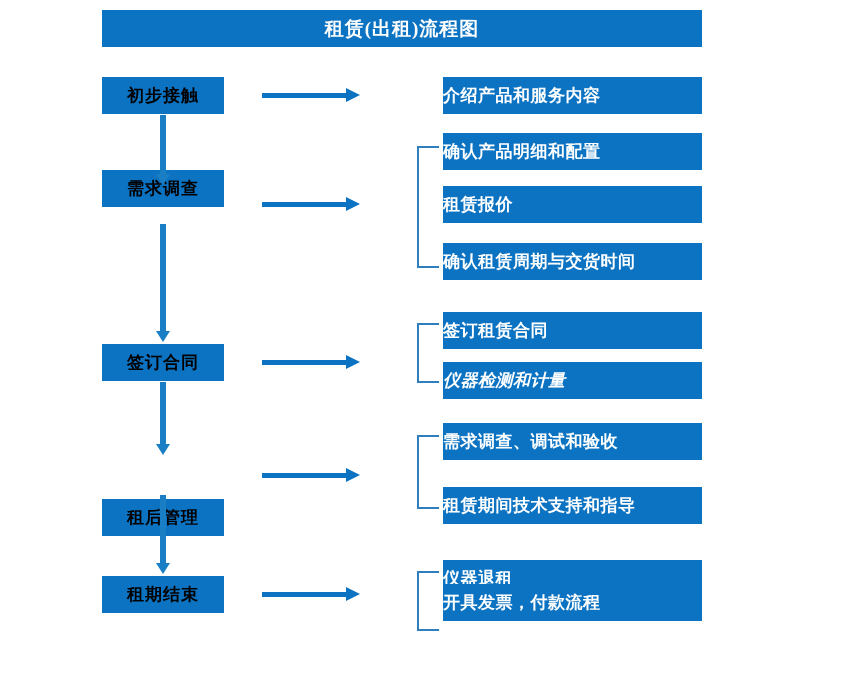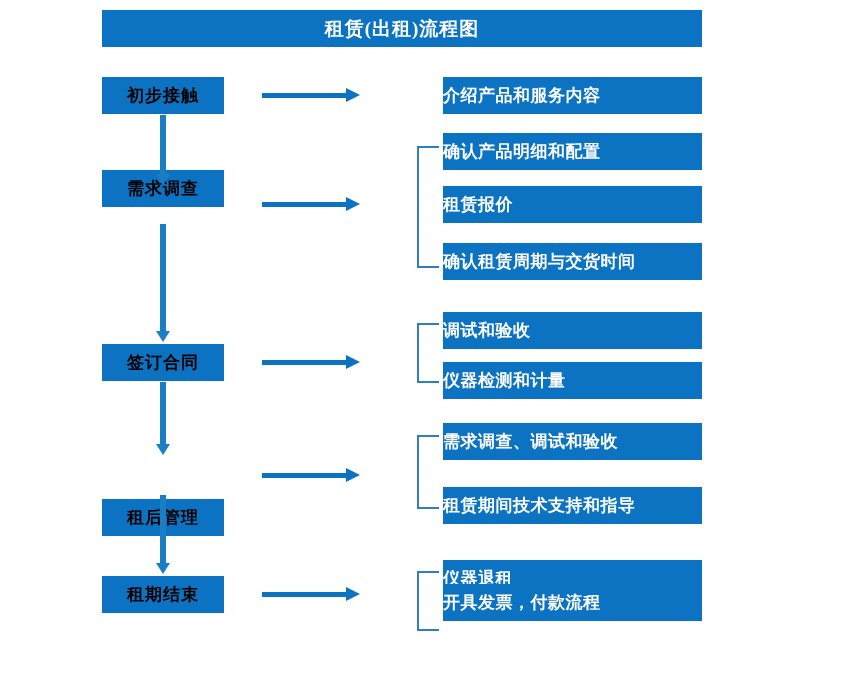--- a/index.html
+++ b/index.html
@@ -200,23 +200,23 @@
   <div class="bracket" style="top:571px;height:60px;"></div>
 
   <div class="detail-box" style="top:77px;">介绍产品和服务内容</div>
 
   <div class="detail-box" style="top:186px;">租赁报价</div>
 
   <div class="detail-box" style="top:133px;">确认产品明细和配置</div>
 
   <div class="detail-box" style="top:243px;">确认租赁周期与交货时间</div>
 
-  <div class="detail-box" style="top:312px;">调试和验收</div>
-
-  <div class="detail-box" style="top:362px;">仪器检测和计量</div>
+  <div class="detail-box" style="top:312px;">签订租赁合同</div>
+
+  <div class="detail-box" style="top:362px;font-style:italic;">仪器检测和计量</div>
 
   <div class="detail-box" style="top:423px;">需求调查、调试和验收</div>
 
   <div class="detail-box" style="top:487px;">租赁期间技术支持和指导</div>
 
   <div class="detail-box" style="top:560px;">仪器退租</div>
 
   <div class="detail-box" style="top:584px;">开具发票，付款流程</div>
 
 </div>

